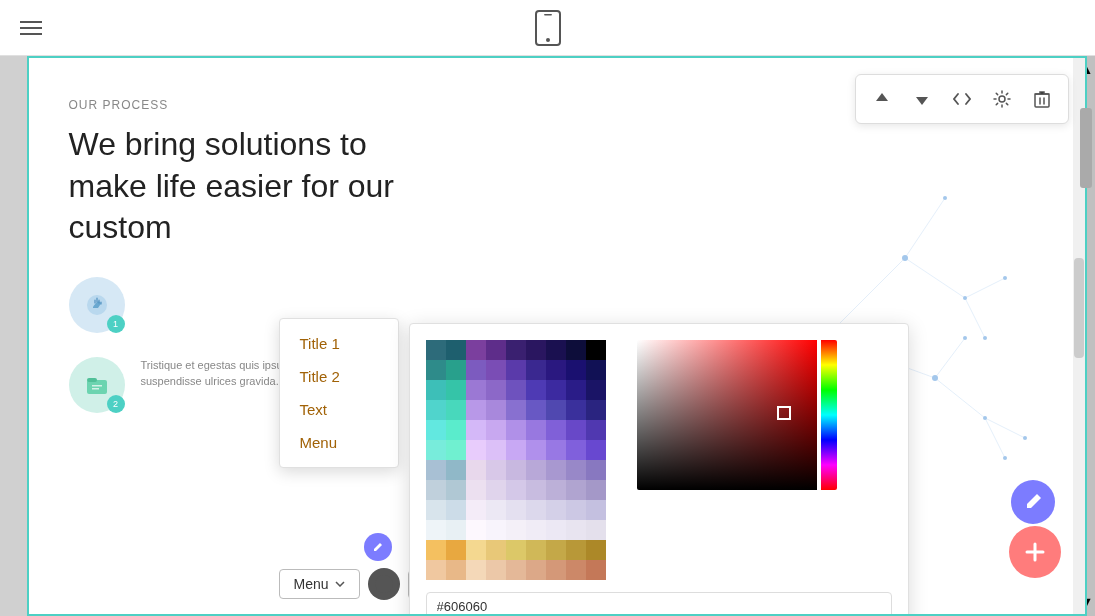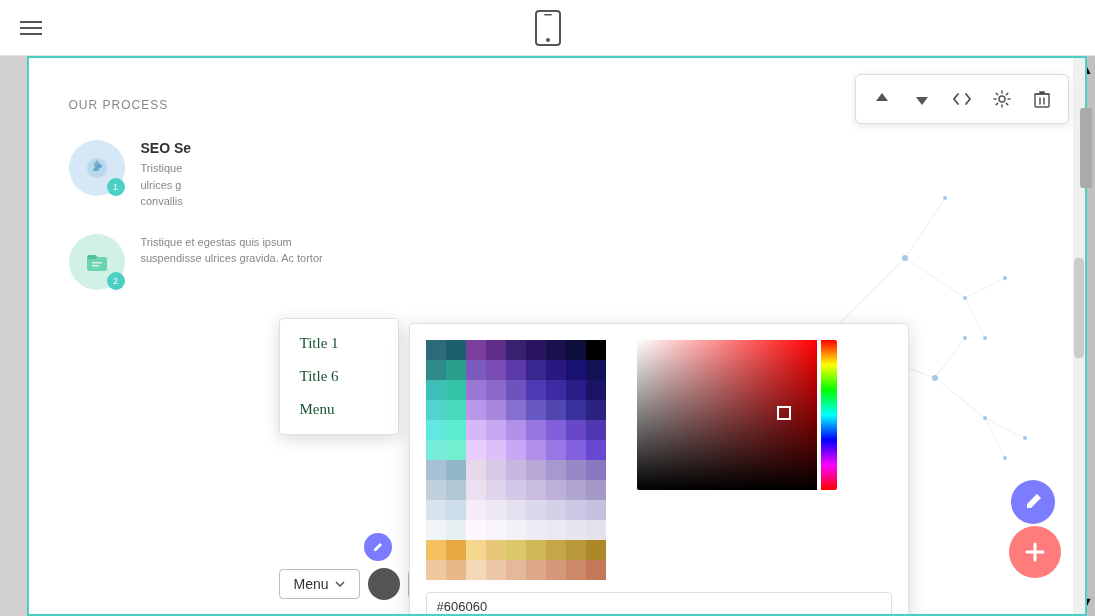--- a/index.html
+++ b/index.html
@@ -78,21 +78,21 @@
 
     
     .dropdown-menu {
       position: absolute; left: 250px; top: 260px;
       background: #fff; border: 1px solid #e0e0e0;
       border-radius: 4px; box-shadow: 0 4px 16px rgba(0,0,0,0.15);
       z-index: 200; min-width: 120px;
       padding: 8px 0;
     }
     .dropdown-item {
-      padding: 8px 20px; font-size: 15px; color: #14532d; cursor: pointer; font-family: Liberation Serif, serif;
+      padding: 8px 20px; font-size: 15px; color: #a16207; cursor: pointer;
     }
 
     
     .menu-btn-container {
       position: absolute; left: 250px; top: 510px;
       display: flex; align-items: center; gap: 8px;
     }
     .menu-dropdown-btn {
       border: 1px solid #bbb; background: #fff; padding: 6px 14px;
       border-radius: 4px; cursor: pointer; font-size: 14px; color: #333;
@@ -228,35 +228,32 @@
       <button title="Delete">
         <svg width="16" height="18" viewBox="0 0 16 18">
           <rect x="1" y="4" width="14" height="13" rx="1" stroke="#555" stroke-width="1.5" fill="none"></rect>
           <path d="M1 4h14M6 4V2h4v2M6 8v6M10 8v6" stroke="#555" stroke-width="1.5" stroke-linecap="round"></path>
         </svg>
       </button>
     </div>
 
     <div class="content-area">
       <div class="section-label">OUR PROCESS</div>
+      <div class="section-title">We bring solutions to make life easier for our custom</div>
 
       <div class="service-items">
 
         <div class="service-item">
           <div class="service-icon blue">
             <svg width="28" height="28" viewBox="0 0 28 28">
               <circle cx="14" cy="14" r="10" fill="#9bc8e8" opacity="0.5"></circle>
               <path d="M10 16c1-2 3-4 4-5 1-1 2-1 3 0s1 2 0 3l-2 3H10z" fill="#6aa8d0"></path>
               <path d="M14 11v-4M16 12v-3M18 13v-2M12 12v-3" stroke="#5090c0" stroke-width="1.2" stroke-linecap="round"></path>
             </svg>
             <div class="badge">1</div>
-          </div>
-          <div class="service-text">
-            <h3>SEO Se</h3>
-            <p>Tristique<br>ulrices g<br>convallis</p>
           </div>
         </div>
 
         <div class="service-item">
           <div class="service-icon green">
             <svg width="28" height="28" viewBox="0 0 28 28">
               <rect x="4" y="9" width="20" height="14" rx="2" fill="#6cd4b0"></rect>
               <rect x="4" y="7" width="10" height="4" rx="2" fill="#50c098"></rect>
               <rect x="9" y="14" width="10" height="1.5" fill="#fff" opacity="0.7"></rect>
               <rect x="9" y="17" width="7" height="1.5" fill="#fff" opacity="0.7"></rect>
@@ -310,21 +307,22 @@
         <g transform="translate(180, 300)" opacity="0.7">
           <rect x="40" y="20" width="60" height="100" rx="8" stroke="#666" stroke-width="2" fill="rgba(255,255,255,0.8)"></rect>
           <rect x="45" y="28" width="50" height="70" fill="#ddd"></rect>
           <path d="M20 80C20 60 35 50 45 55L45 155C35 160 15 150 10 130L5 100C2 90 8 75 20 80Z" fill="#e8c8a0" stroke="#c8a880" stroke-width="1"></path>
         </g>
       </svg>
     </div>
 
     <div class="dropdown-menu">
       <div class="dropdown-item">Title 1</div>
-      <div class="dropdown-item">Title 6</div>
+      <div class="dropdown-item">Title 2</div>
+      <div class="dropdown-item">Text</div>
       <div class="dropdown-item">Menu</div>
     </div>
 
     <div class="menu-btn-container">
       <button class="menu-dropdown-btn">
         <span>Menu</span>
         <svg width="10" height="6" viewBox="0 0 10 6">
           <path d="M1 1L5 5L9 1" stroke="#555" stroke-width="1.5" fill="none"></path>
         </svg>
       </button>

